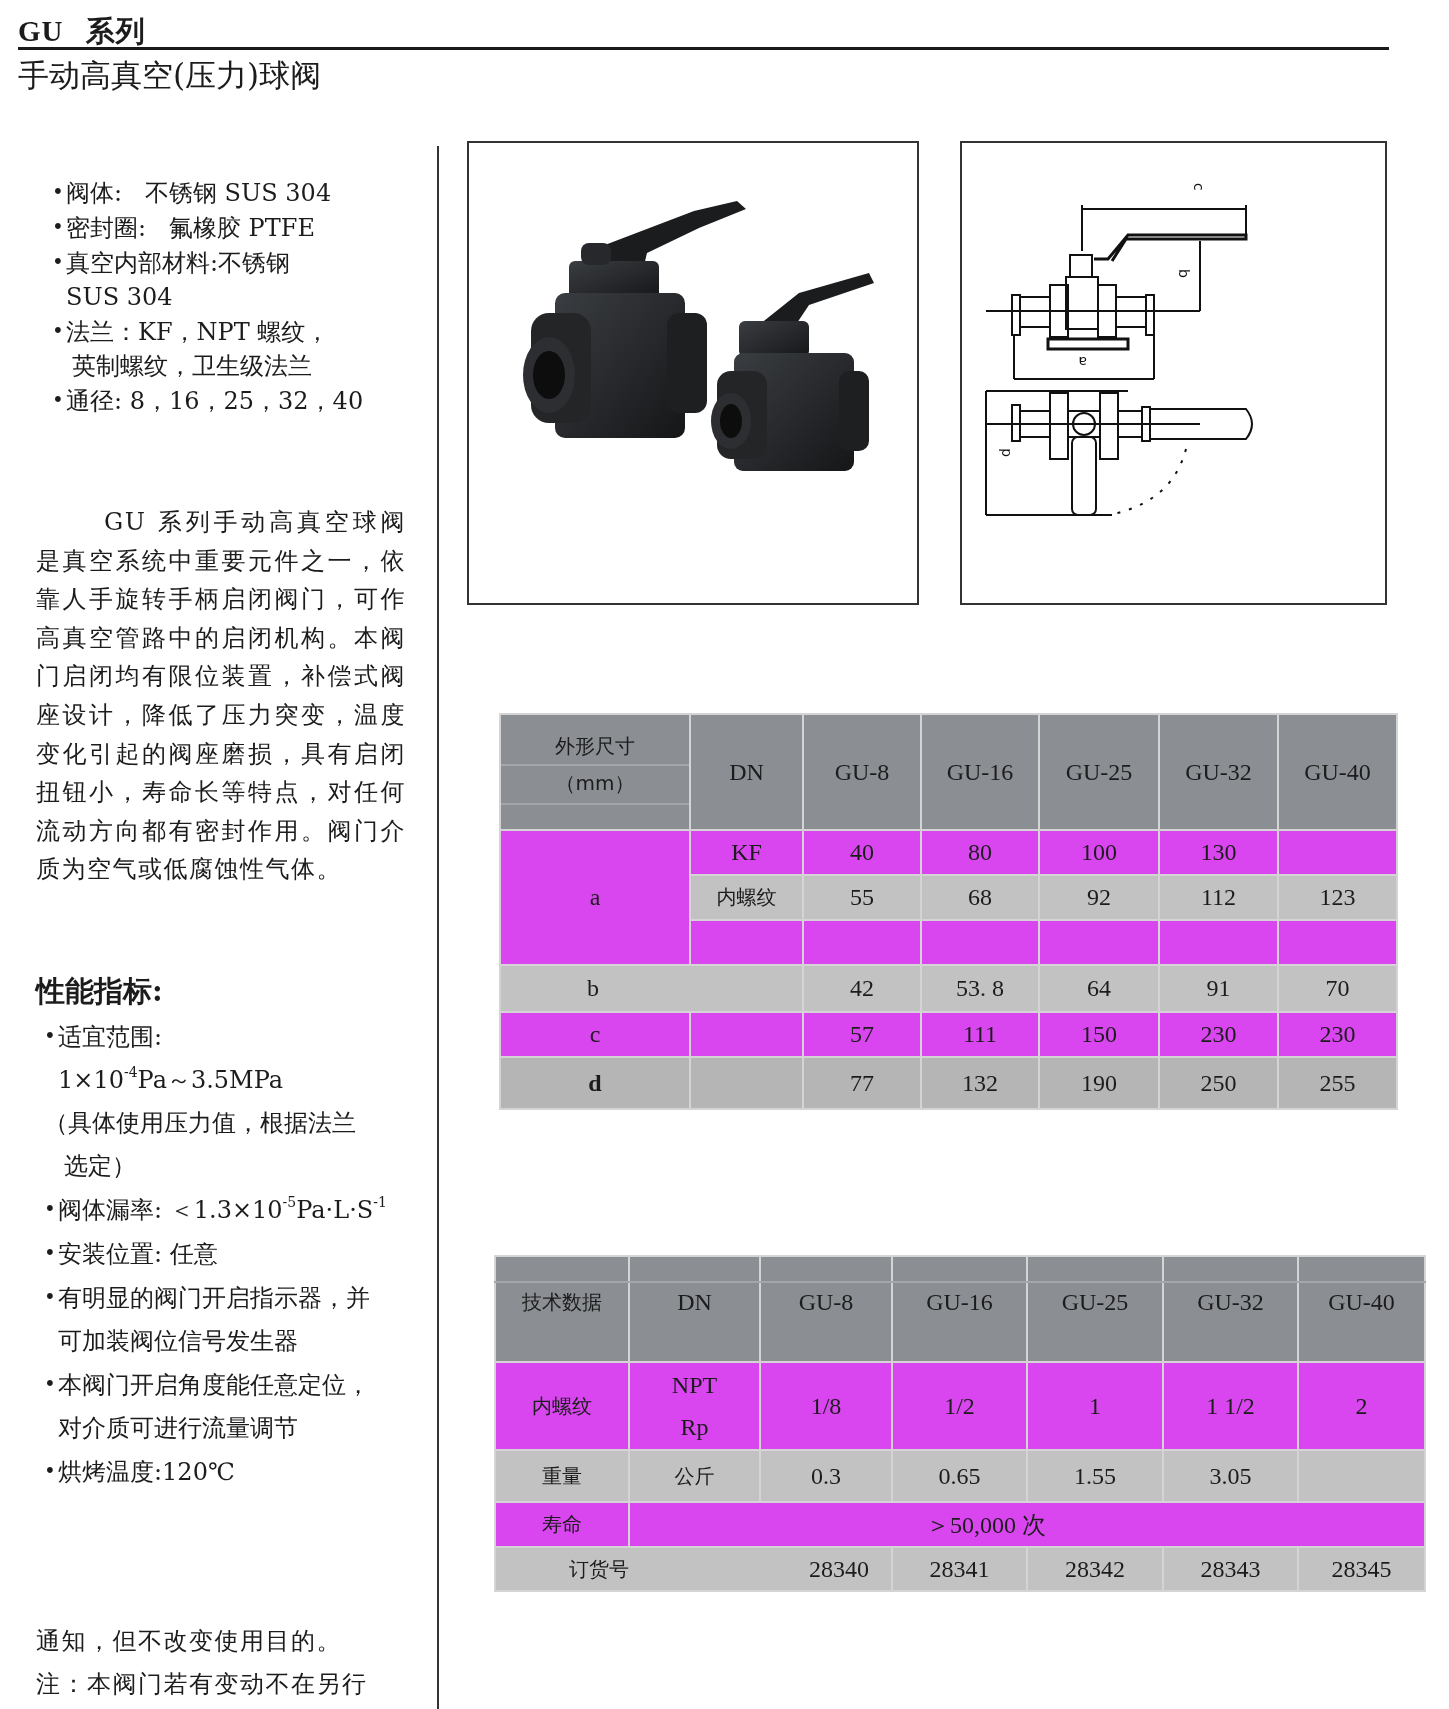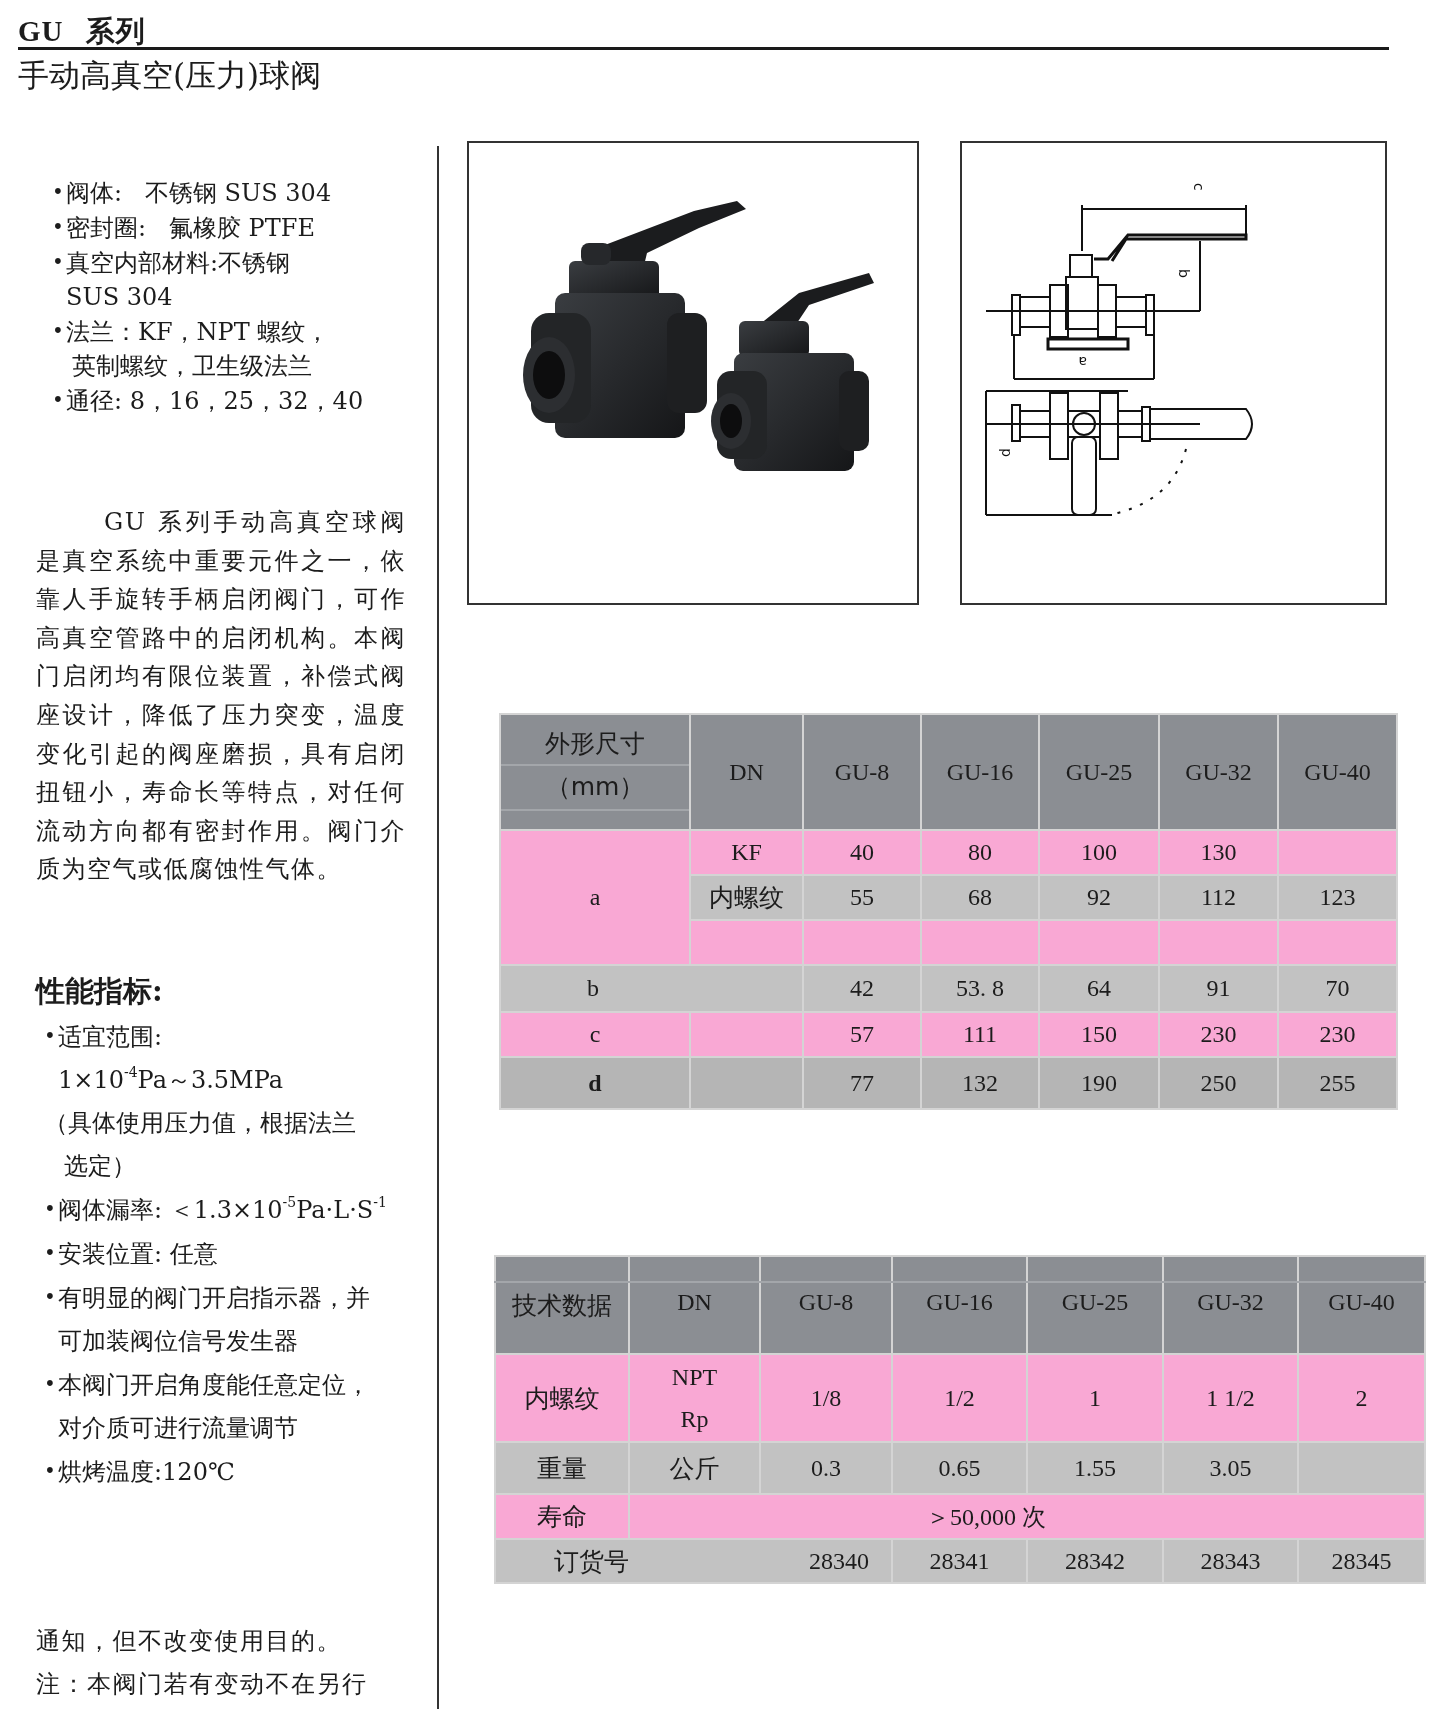--- a/index.html
+++ b/index.html
@@ -27,24 +27,24 @@
   sup { font-size:14px; vertical-align:11px; line-height:0; }
 
   .note { left:36px; top:1620px; width:380px; font-size:24px; line-height:43px; letter-spacing:1.5px; }
 
   .photo-box { left:467px; top:141px; width:452px; height:464px; border:2px solid #333; box-sizing:border-box; background:#fff; }
   .diagram-box { left:960px; top:141px; width:427px; height:464px; border:2px solid #333; box-sizing:border-box; background:#fff; }
 
   table.spec { position:absolute; border-collapse:collapse; table-layout:fixed; font-family:"Liberation Serif","DejaVu Serif",serif; font-size:24px; text-align:center; }
   table.spec td { border:2px solid #d4d4d4; padding:0; color:#1c1c1c; }
   table.spec td.h { background:#8b8e93; }
-  td.l { background:#f9a8d4; }
+  td.l { background:#d946ef; }
   td.m { background:#c2c2c2; }
   td.d { background:#b5b5b5; }
-  .cjk { font-family:"DejaVu Sans",sans-serif; font-size:25px; }
+  .cjk { font-family:"DejaVu Sans",sans-serif; font-size:20px; }
 </style>
 </head>
 <body>
 
 <div class="abs series-title"><span class="gu">GU</span>&nbsp;&nbsp;<span>系列</span></div>
 <div class="abs header-rule"></div>
 <div class="abs product-title">手动高真空(压力)球阀</div>
 
 <div class="abs vdivider"></div>
 
@@ -250,21 +250,21 @@
   <tbody>
       <tr style="height:26px;">
     <td class="h" style="border-bottom:2px solid #a3a6aa;"></td>
         <td class="h" style="border-bottom:2px solid #a3a6aa;"></td>
         <td class="h" style="border-bottom:2px solid #a3a6aa;"></td>
         <td class="h" style="border-bottom:2px solid #a3a6aa;"></td>
         <td class="h" style="border-bottom:2px solid #a3a6aa;"></td>
         <td class="h" style="border-bottom:2px solid #a3a6aa;"></td>
         <td class="h" style="border-bottom:2px solid #a3a6aa;"></td>
   </tr>
-  <tr style="height:72px;">
+  <tr style="height:80px;">
     <td class="h cjk" style="vertical-align:top; padding-top:6px; border-top:none;">技术数据</td>
     <td class="h" style="vertical-align:top; padding-top:6px; border-top:none;">DN</td>
     <td class="h" style="vertical-align:top; padding-top:6px; border-top:none;">GU-8</td>
     <td class="h" style="vertical-align:top; padding-top:6px; border-top:none;">GU-16</td>
     <td class="h" style="vertical-align:top; padding-top:6px; border-top:none;">GU-25</td>
     <td class="h" style="vertical-align:top; padding-top:6px; border-top:none;">GU-32</td>
     <td class="h" style="vertical-align:top; padding-top:6px; border-top:none;">GU-40</td>
   </tr>
   <tr style="height:88px;">
     <td class="l cjk">内螺纹</td>

